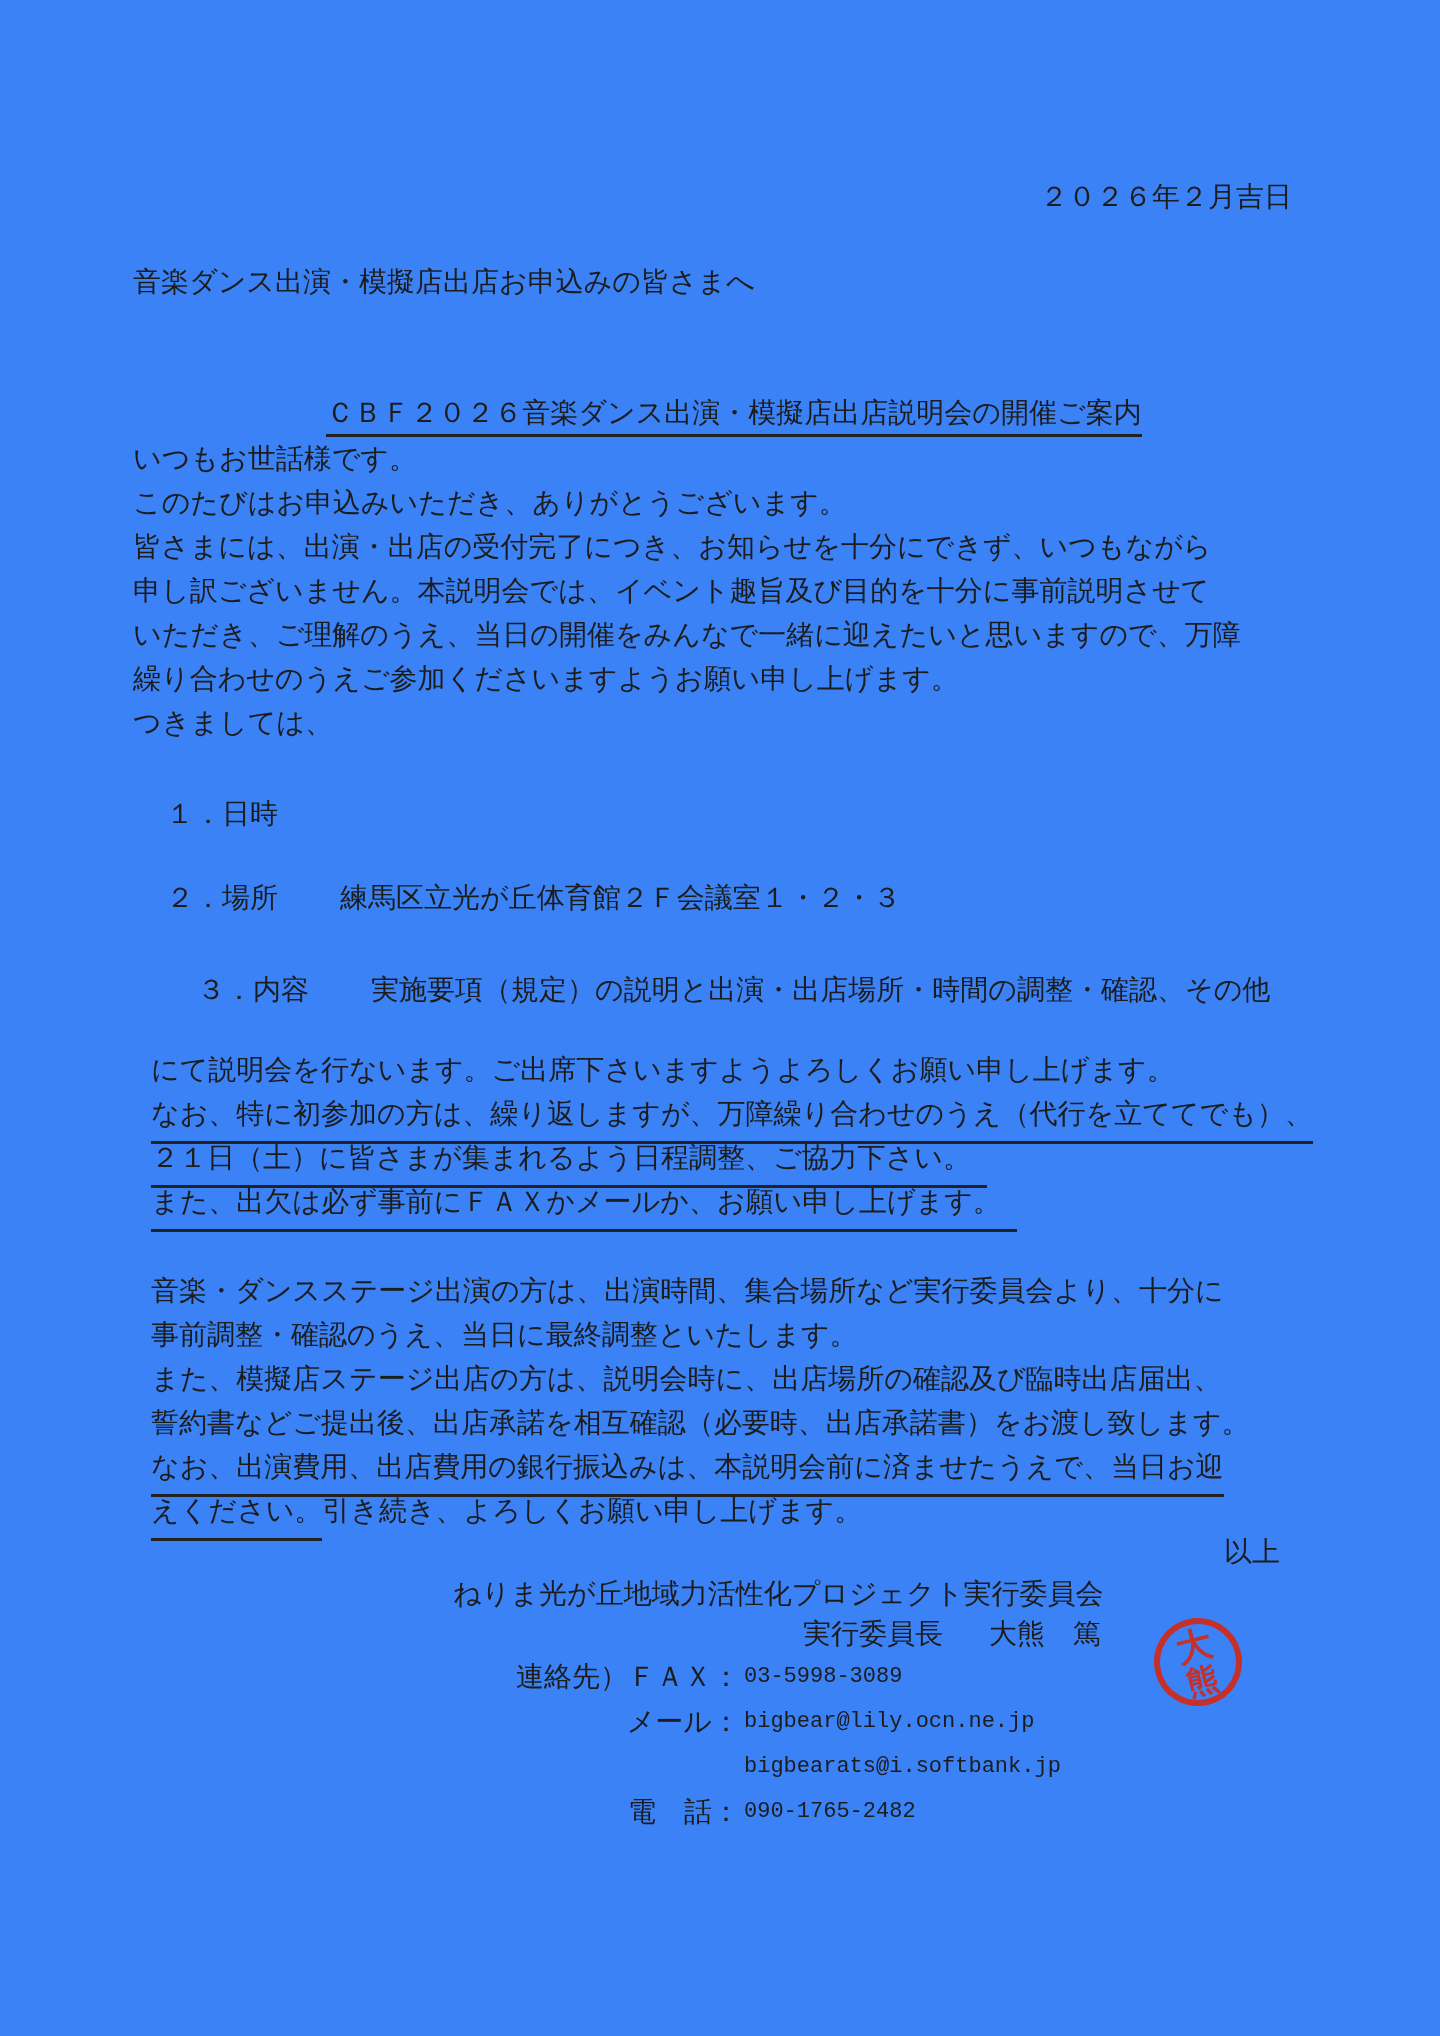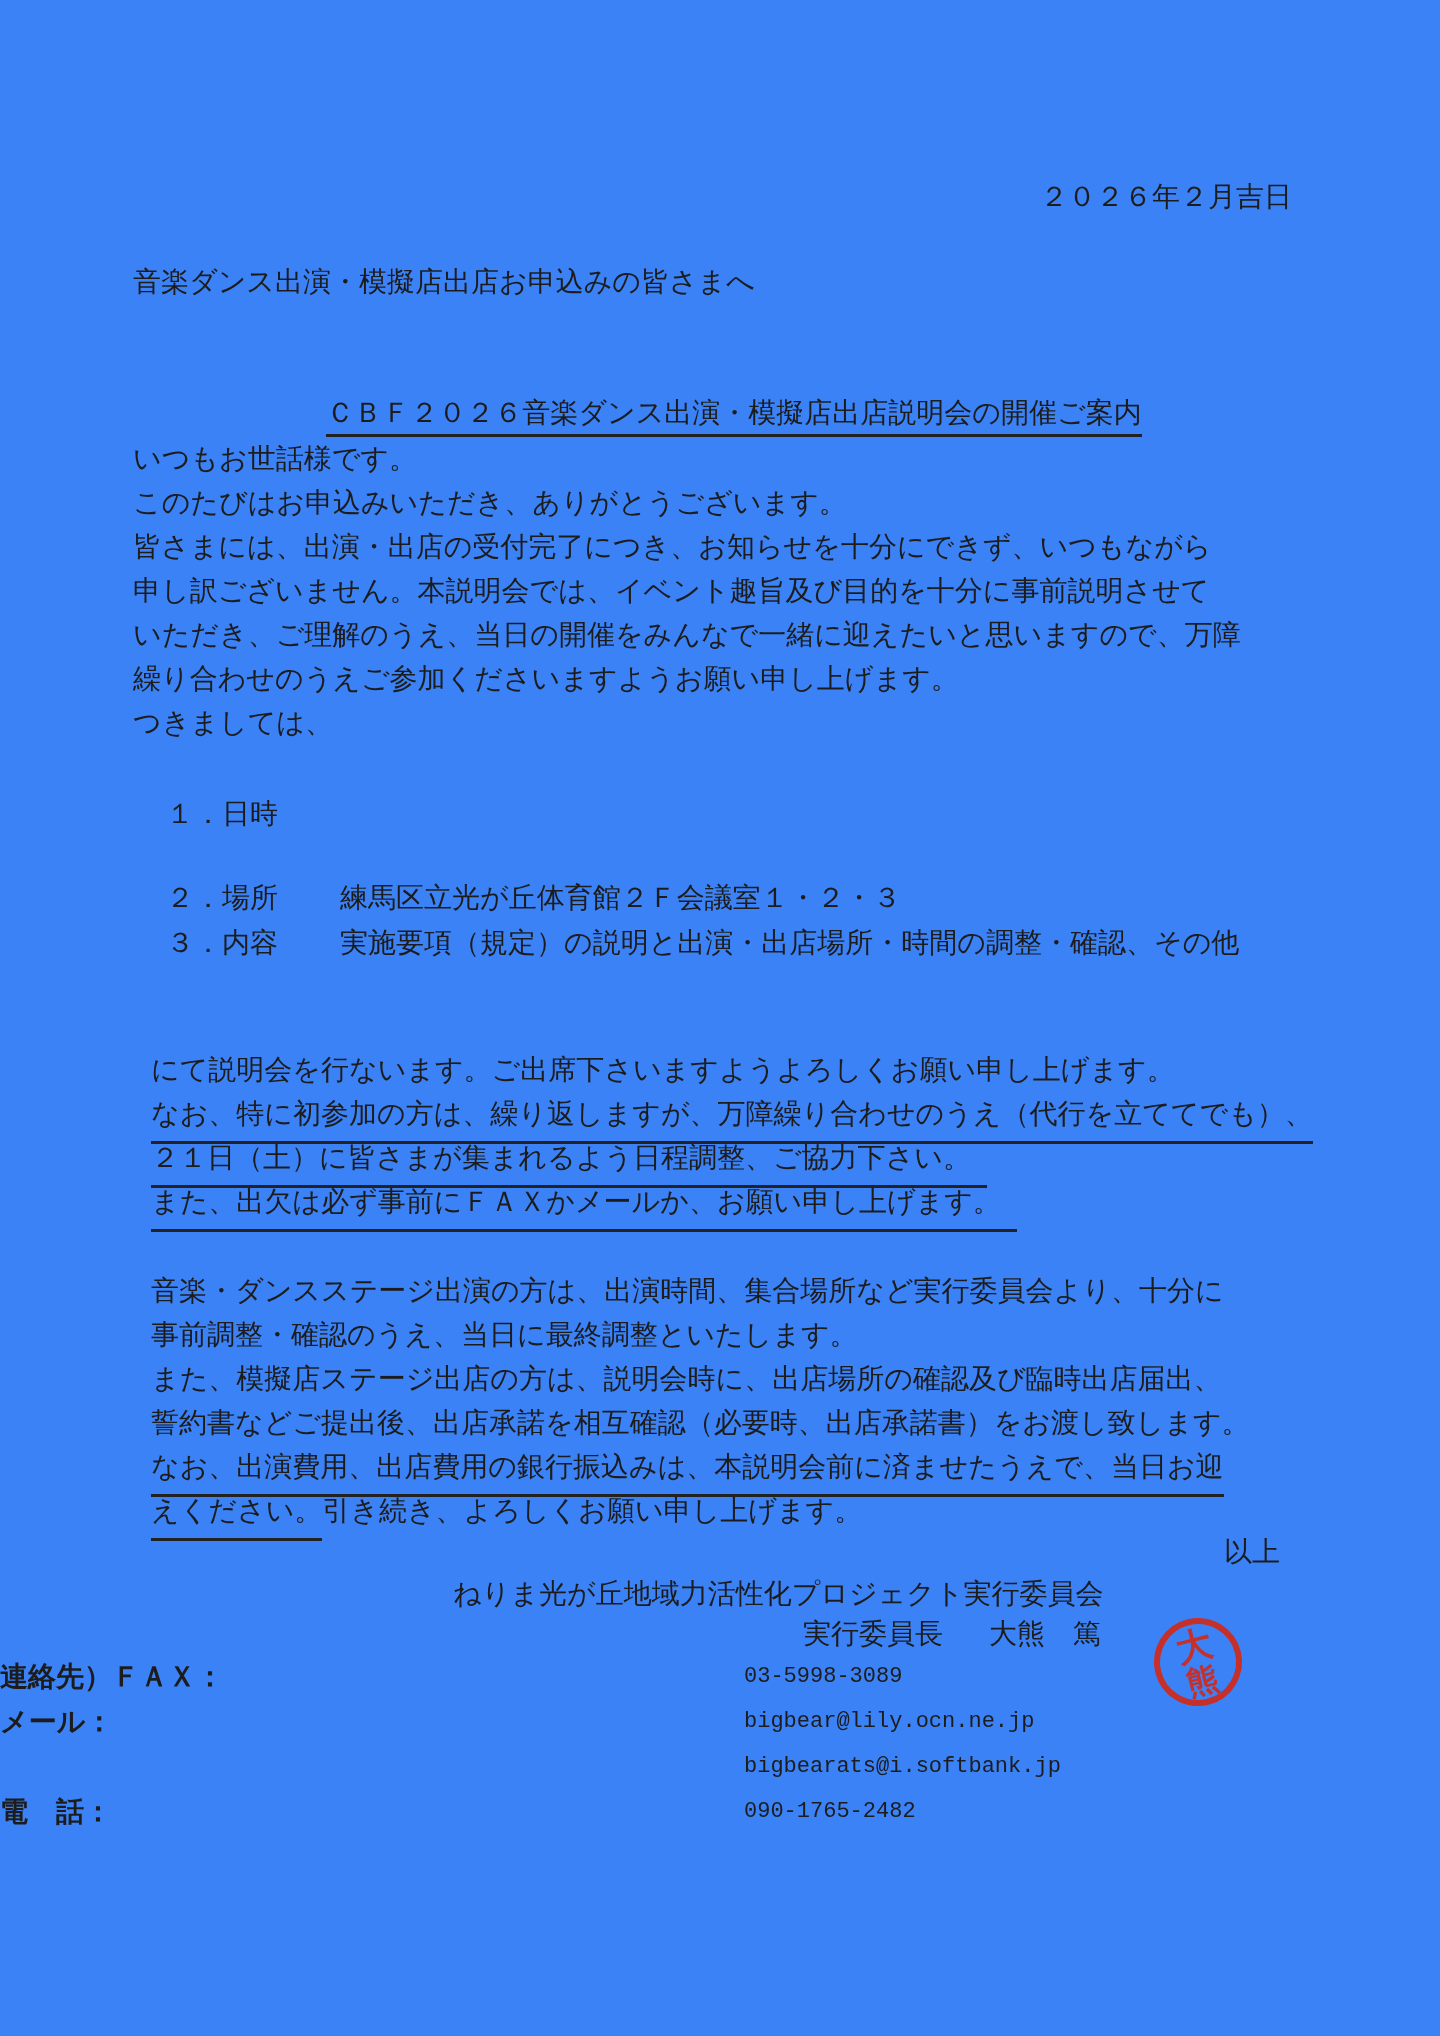--- a/index.html
+++ b/index.html
@@ -22,32 +22,32 @@
   .addressee-block{top:260px;left:133px;}
   .title-block{top:347px;left:0;width:1440px;text-align:center;}
   .title-block .ul{padding-bottom:6px;}
 
   .greeting-block{top:437px;left:133px;}
 
   .detail-item{left:166px;display:flex;}
   .detail-item .dlabel{width:174px;flex:0 0 auto;}
   .detail-item-1{top:792px;}
   .detail-item-2{top:876px;}
-  .detail-item-3{top:921px;}
+  .detail-item-3{top:968px;margin-left:31px;}
 
   .notice-block{top:1048px;left:151px;}
   .procedure-block{top:1269px;left:151px;}
 
   .ijou-block{top:1530px;right:160px;text-align:right;}
   .org-block{top:1572px;left:453px;}
   .role-block{top:1612px;left:803px;display:flex;gap:46px;}
 
   .contact-block{top:1654px;left:0;width:1440px;}
   .contact-row{display:flex;line-height:45px;white-space:pre;}
-  .contact-row .clabel{width:740px;flex:0 0 auto;text-align:left;font-weight:bold;}
+  .contact-row .clabel{width:740px;flex:0 0 auto;text-align:right;}
   .contact-row .cvalue{margin-left:4px;font-family:"Liberation Mono","DejaVu Sans Mono",monospace;font-size:22px;}
 
   .seal{top:1614px;left:1150px;width:96px;height:96px;transform:rotate(-14deg);}
   .seal svg{display:block;}
 </style>
 </head>
 <body>
 
 <div class="page">
 

